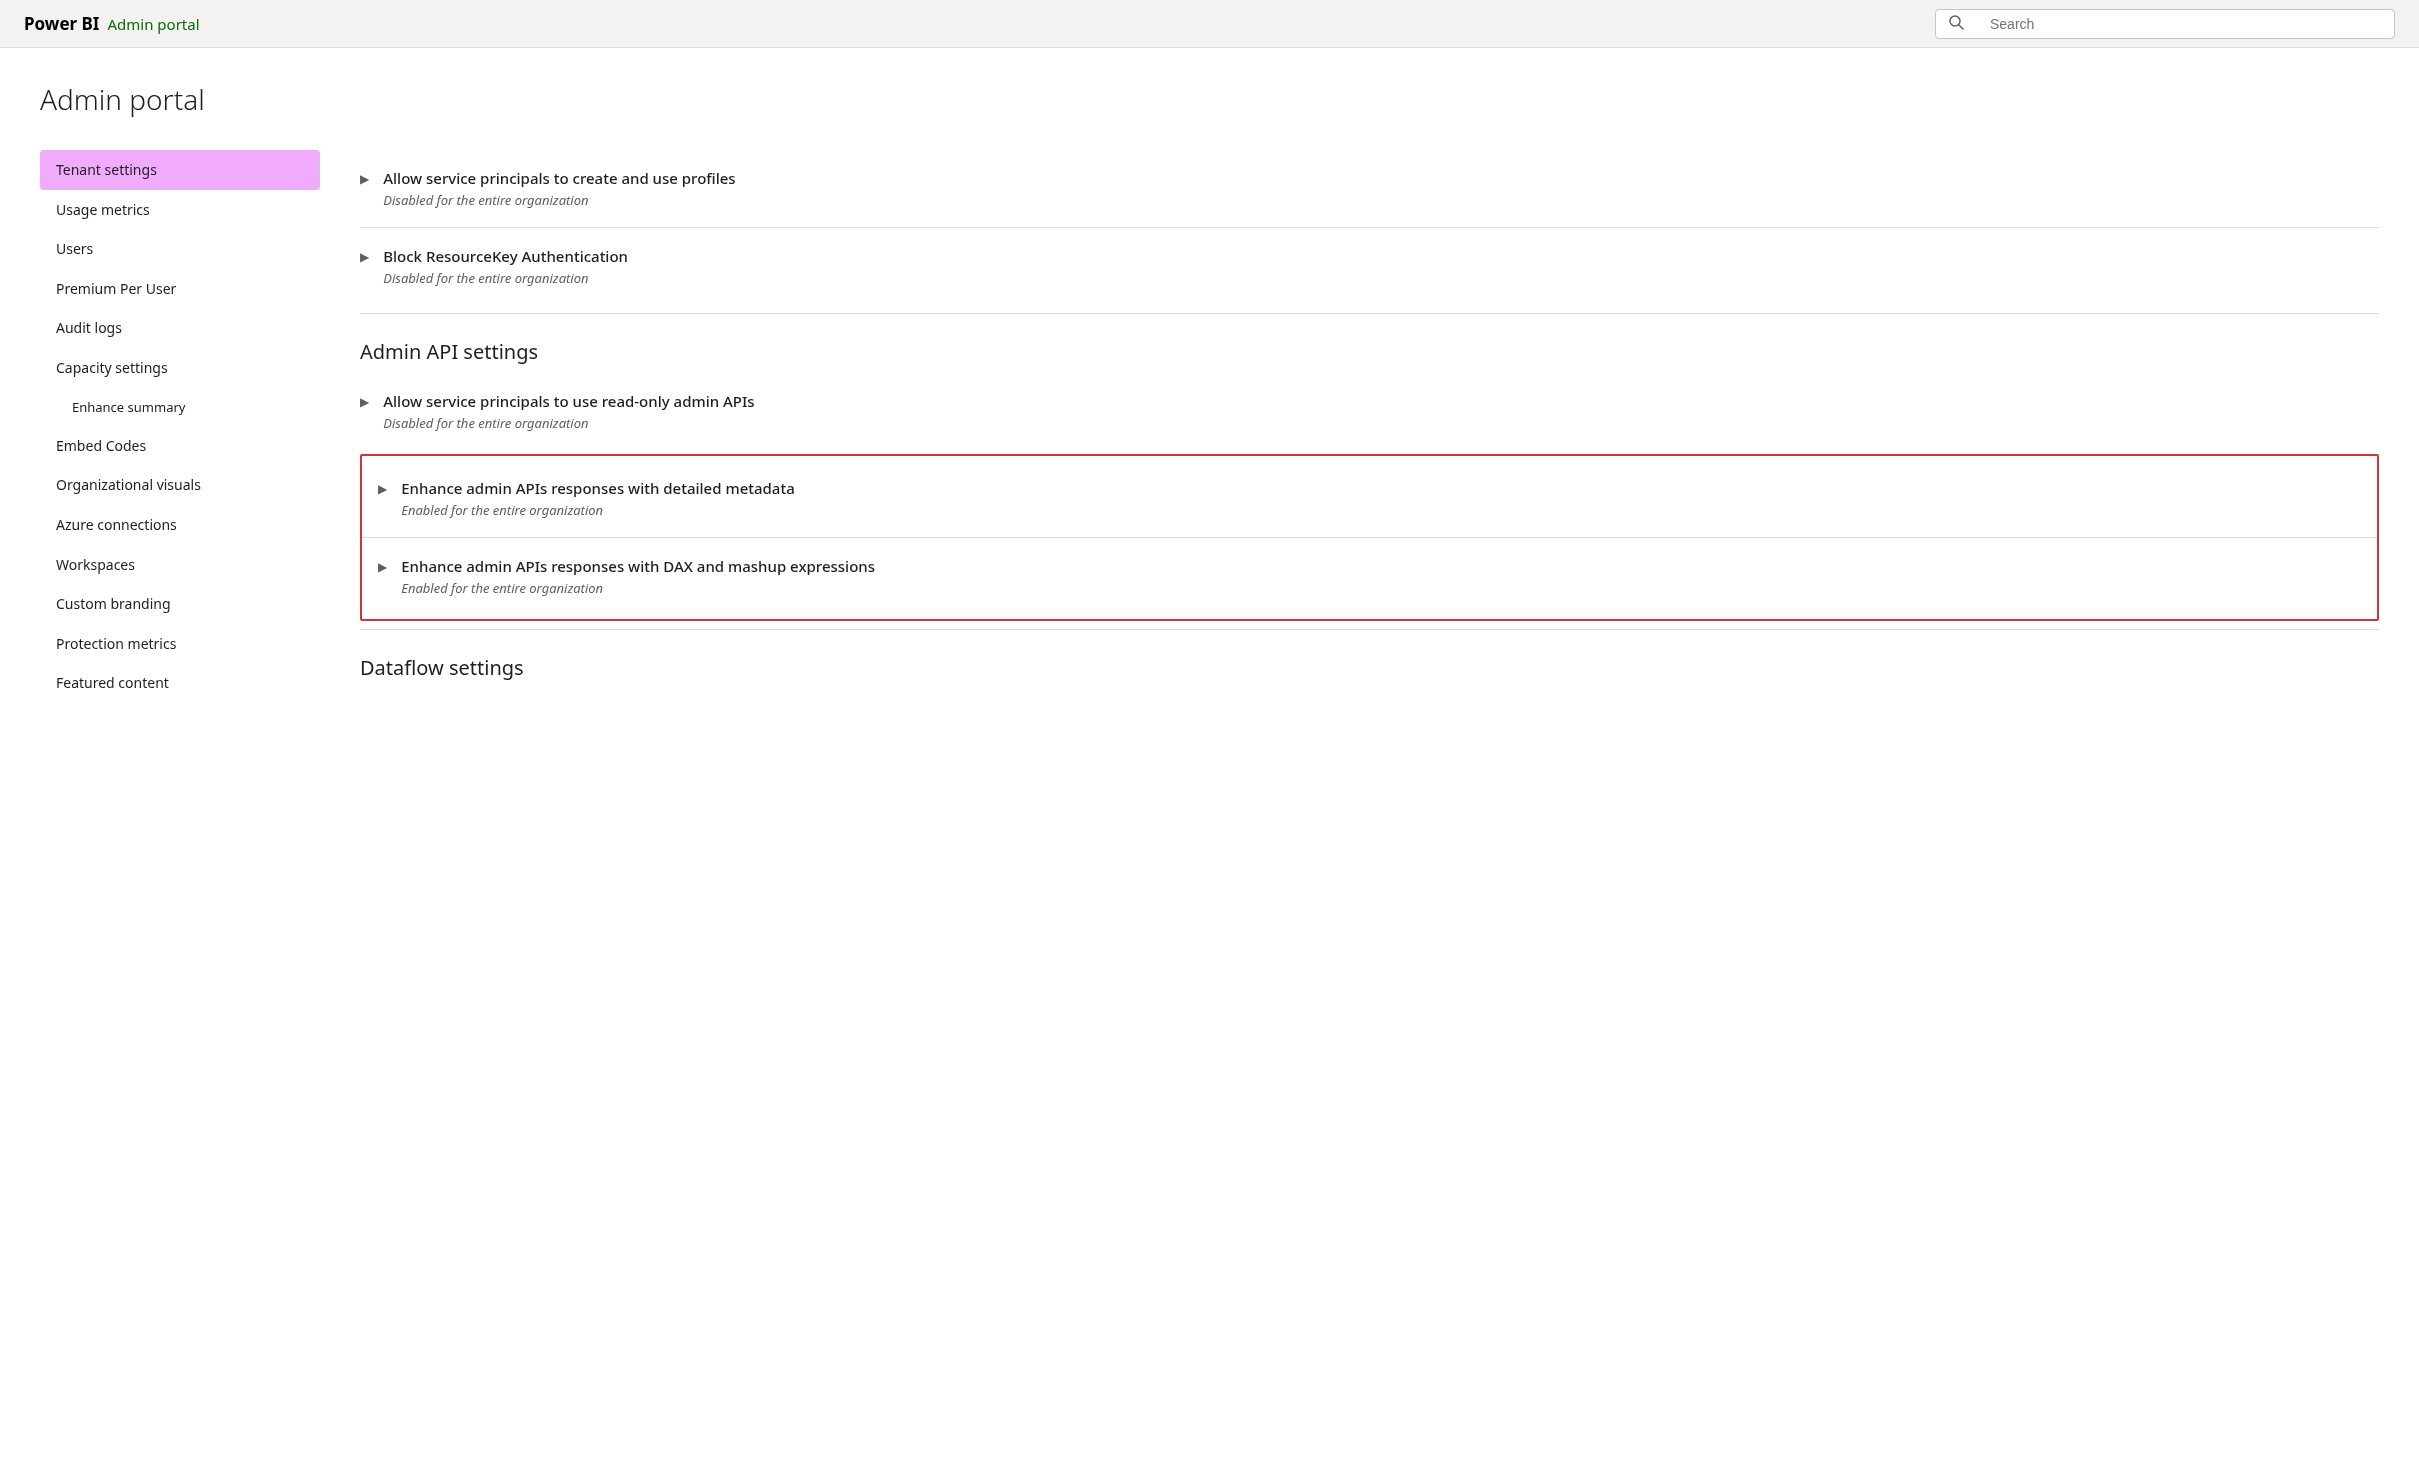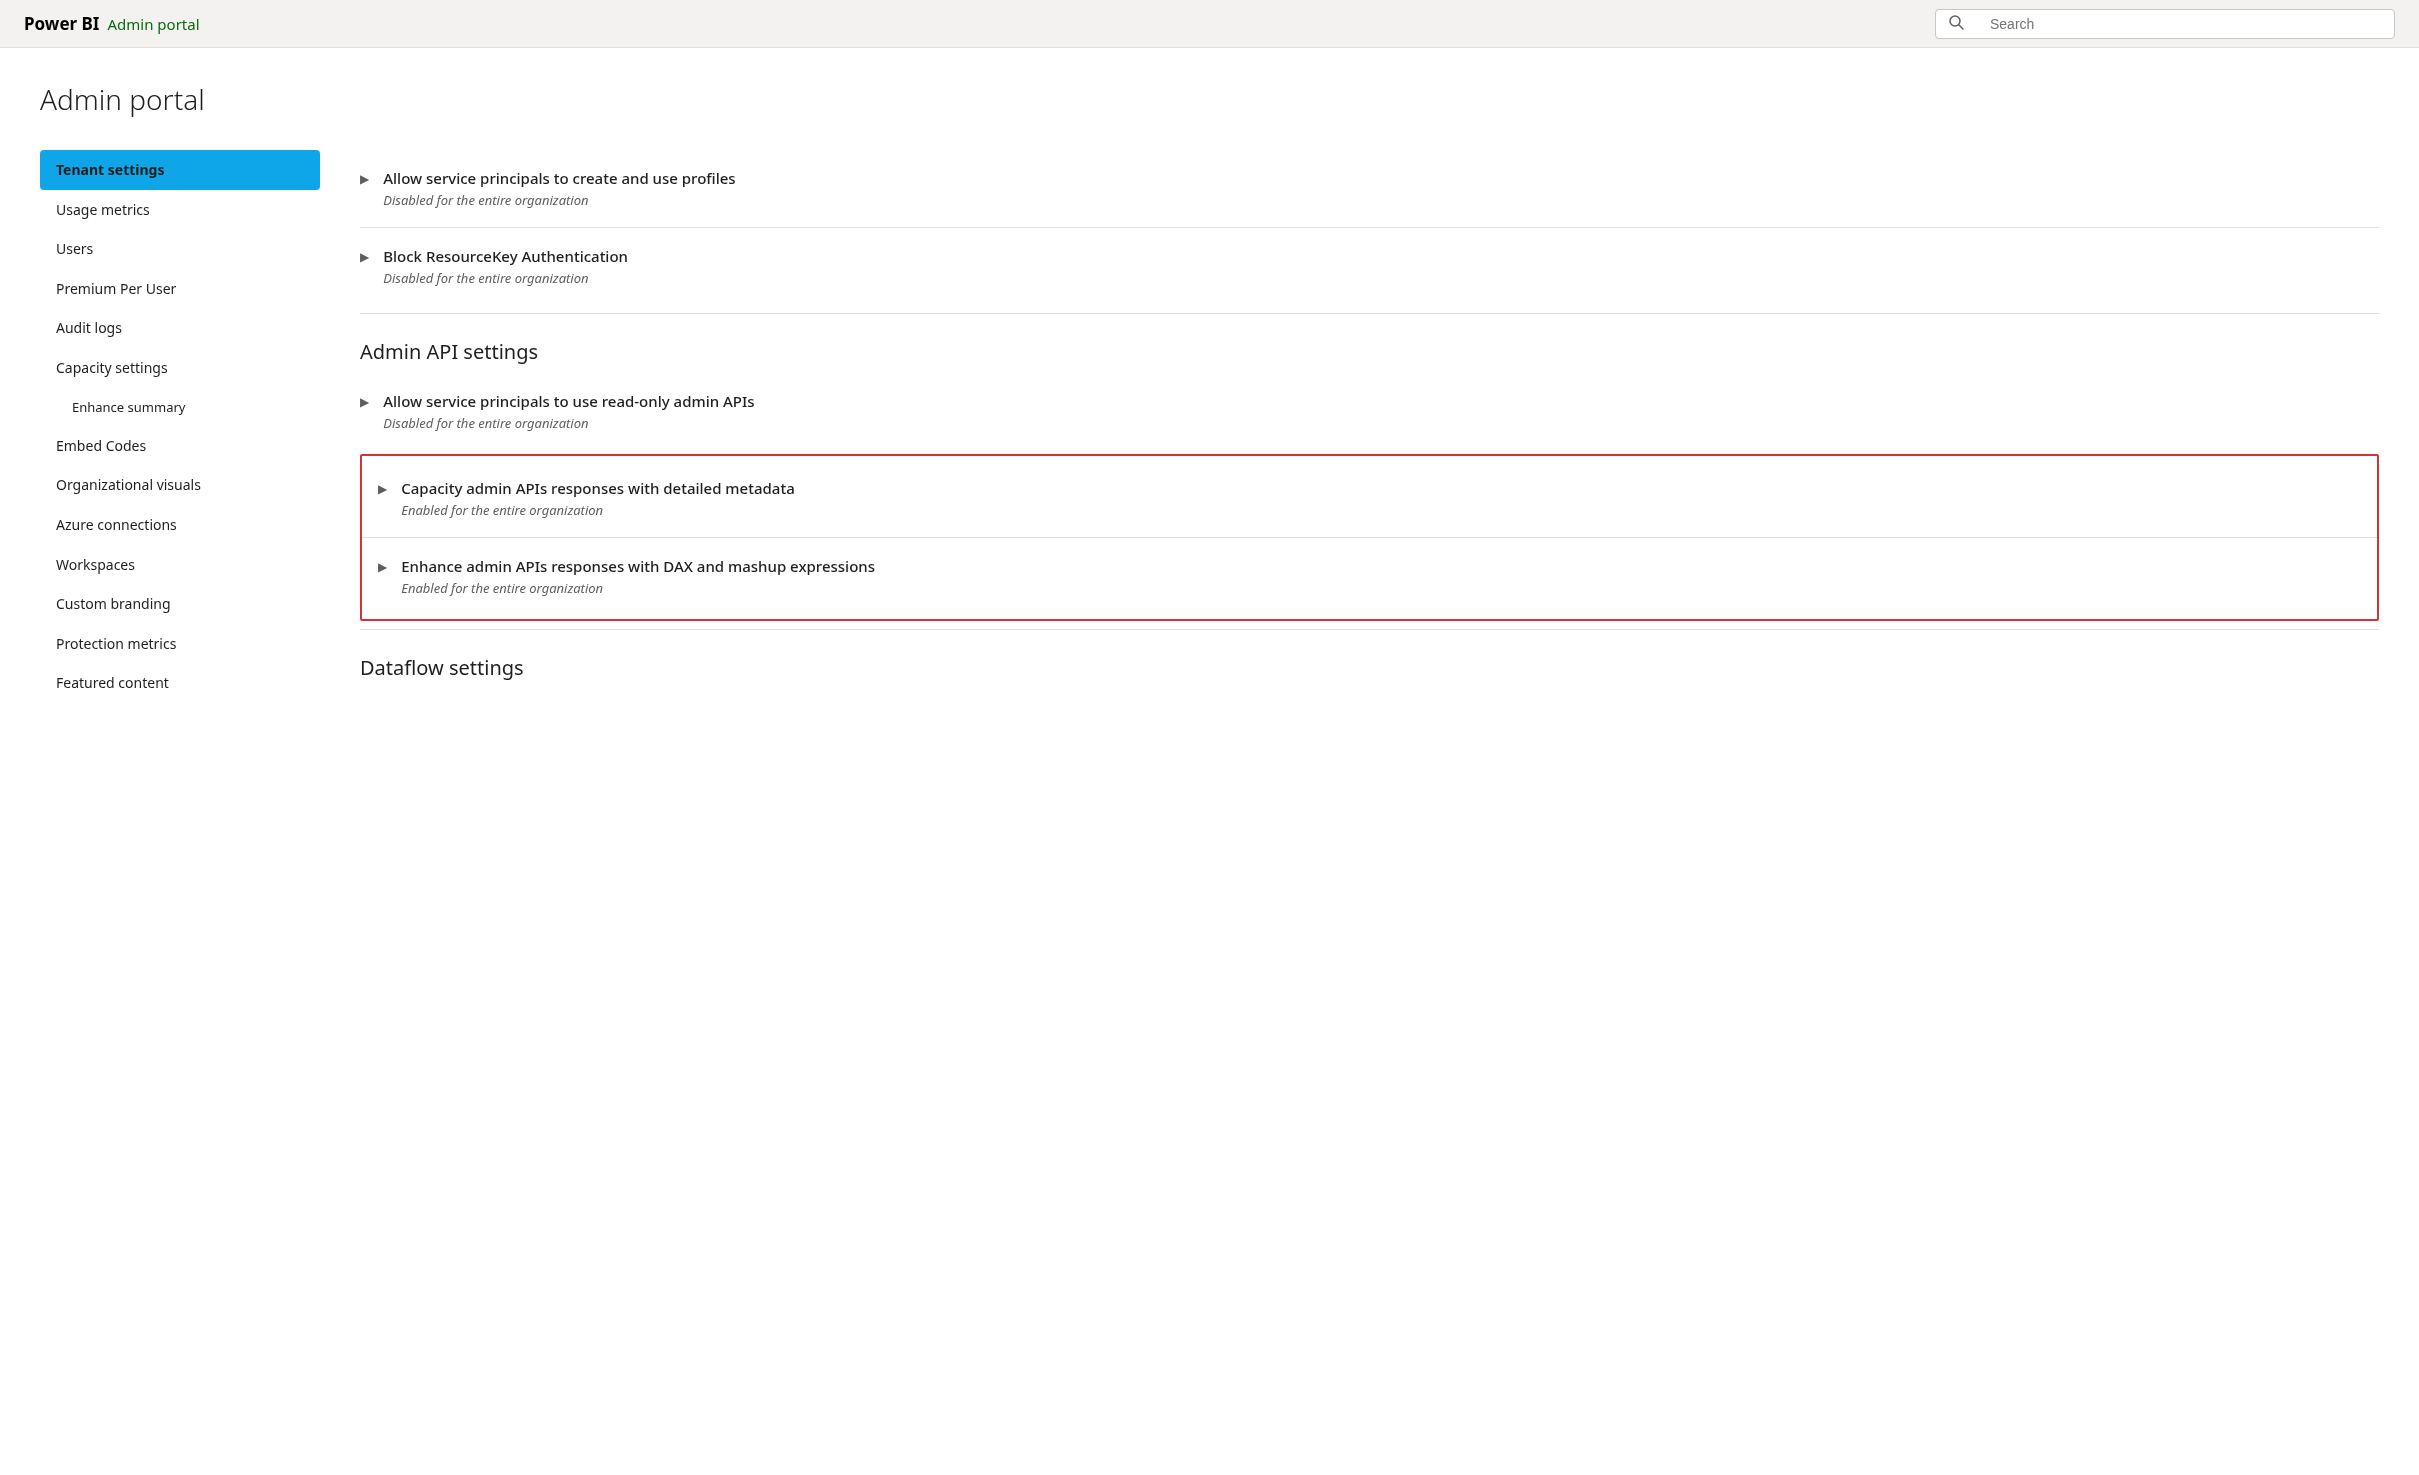--- a/index.html
+++ b/index.html
@@ -75,22 +75,22 @@
     }
     .sidebar-item {
       padding: 10px 16px;
       cursor: pointer;
       font-size: 14px;
       color: #201f1e;
       border-radius: 4px;
       line-height: 1.4;
     }
     .sidebar-item.active {
-      background: #0ea5e9;
-      font-weight: 700;
+      background: #f0abfc;
+      font-weight: 400;
     }
     .sidebar-item.sub {
       padding-left: 32px;
       font-size: 13px;
     }
 
     
     .main-content {
       flex: 1;
       padding-left: 40px;
@@ -228,21 +228,21 @@
             <div class="setting-title">Allow service principals to use read-only admin APIs</div>
             <div class="setting-subtitle">Disabled for the entire organization</div>
           </div>
         </div>
       </div>
 
       <div class="highlight-box">
         <div class="setting-row">
           <span class="chevron">▶</span>
           <div class="setting-text">
-            <div class="setting-title">Capacity admin APIs responses with detailed metadata</div>
+            <div class="setting-title">Enhance admin APIs responses with detailed metadata</div>
             <div class="setting-subtitle">Enabled for the entire organization</div>
           </div>
         </div>
         <div class="setting-row">
           <span class="chevron">▶</span>
           <div class="setting-text">
             <div class="setting-title">Enhance admin APIs responses with DAX and mashup expressions</div>
             <div class="setting-subtitle">Enabled for the entire organization</div>
           </div>
         </div>

